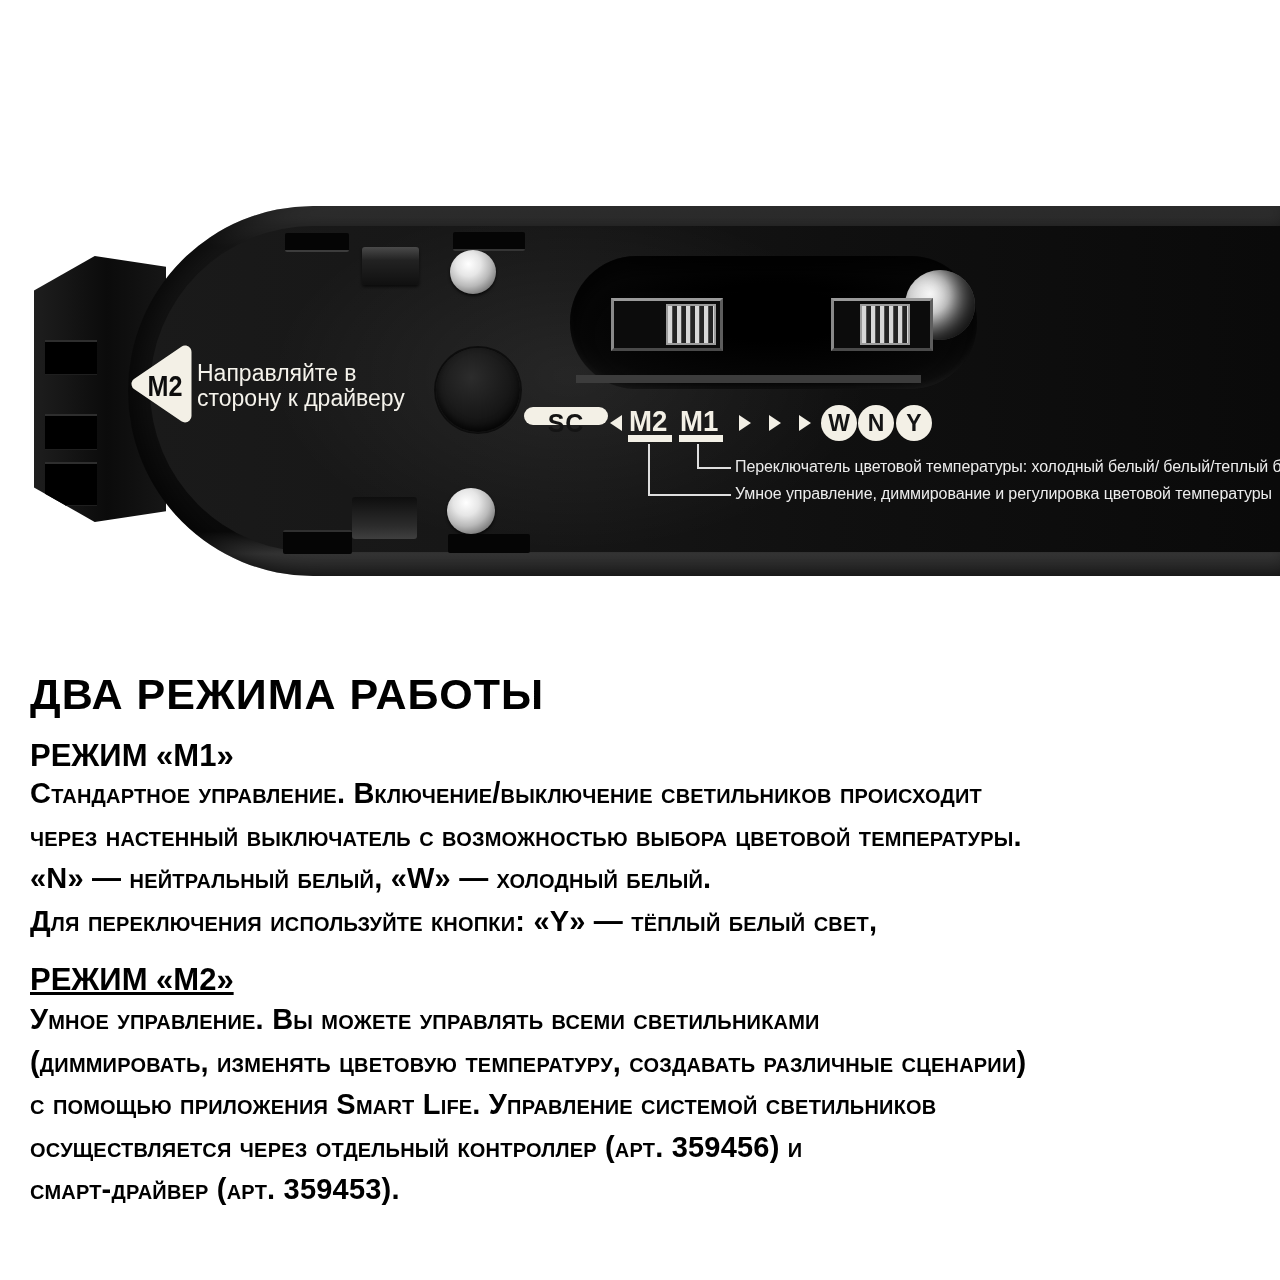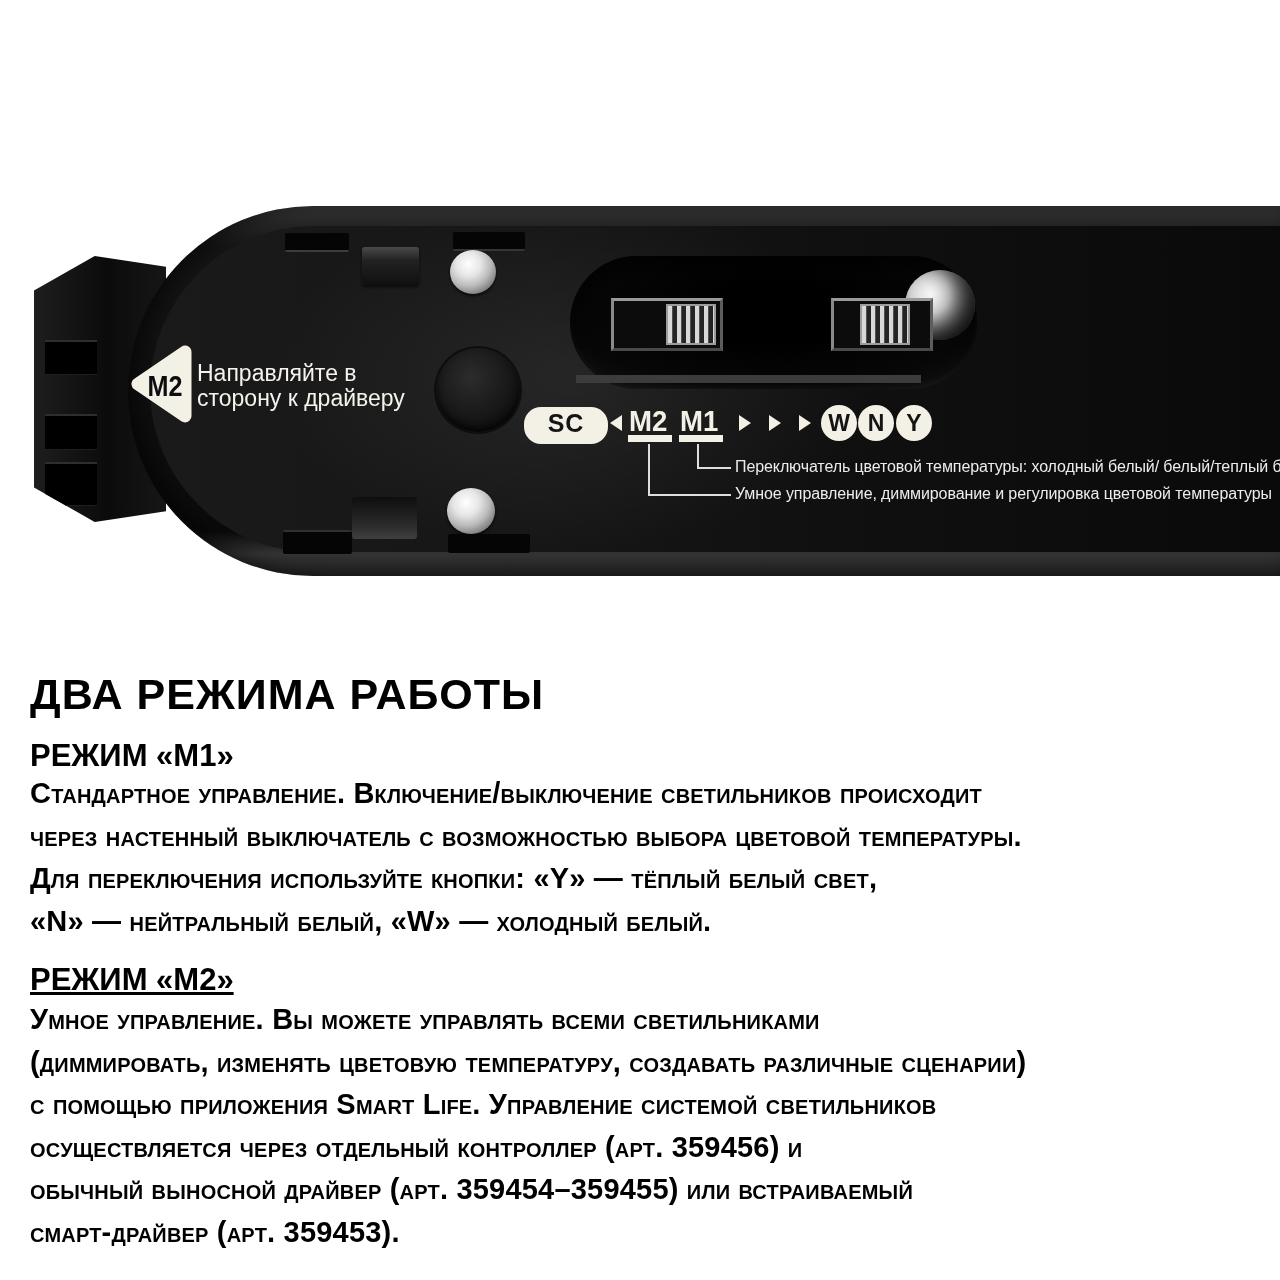--- a/index.html
+++ b/index.html
@@ -60,21 +60,21 @@
   .switch-b .slider{left:26px;}
   .track-strip{position:absolute;left:6px;right:56px;bottom:6px;height:8px;background:#3c3c3c;}
 
   .m2-arrow{position:absolute;left:127px;top:341px;width:68px;height:86px;}
   .m2-arrow .m2-text{position:absolute;left:14px;top:28px;width:48px;text-align:center;
     font-weight:bold;font-size:30px;color:#0d0d0d;transform:scaleX(.84);transform-origin:50% 50%;}
   .direction-note{position:absolute;left:197px;top:361px;color:#f5f3ec;
     font-weight:normal;font-size:23px;line-height:25px;white-space:nowrap;}
 
   .cream{background:#f3f0e6;color:#141414;}
-  .sc-pill{position:absolute;left:524px;top:407px;width:84px;height:37px;border-radius:17px;
+  .sc-pill{position:absolute;left:524px;top:407px;width:84px;height:18px;border-radius:17px;
     font-weight:bold;font-size:25px;letter-spacing:1px;text-align:center;line-height:33px;}
   .tri{position:absolute;width:0;height:0;border-top:8px solid transparent;border-bottom:8px solid transparent;}
   .tri-left{left:610px;top:415px;border-right:12px solid #f3f0e6;}
   .tri-r1{left:739px;top:415px;border-left:12px solid #f3f0e6;}
   .tri-r2{left:769px;top:415px;border-left:12px solid #f3f0e6;}
   .tri-r3{left:799px;top:415px;border-left:12px solid #f3f0e6;}
   .mode-label{position:absolute;top:404px;color:#f3f0e6;font-weight:bold;font-size:30px;
     transform:scaleX(.92);transform-origin:0 0;}
   .mode-m2{left:629px;}
   .mode-m1{left:680px;}
@@ -177,28 +177,27 @@
     <div class="callout callout-2">Умное управление, диммирование и регулировка цветовой температуры</div>
   </div>
 
   <div class="content">
     <h1 class="title">ДВА РЕЖИМА РАБОТЫ</h1>
 
     <h2 class="sec-h h-m1">РЕЖИМ «М1»</h2>
     <div class="para p-m1">
       <div class="line">Стандартное управление. Включение/выключение светильников происходит</div>
       <div class="line">через настенный выключатель с возможностью выбора цветовой температуры.</div>
+      <div class="line">«N» — нейтральный белый, «W» — холодный белый.</div>
       <div class="line">Для переключения используйте кнопки: «Y» — тёплый белый свет,</div>
-      <div class="line">«N» — нейтральный белый, «W» — холодный белый.</div>
     </div>
 
     <h2 class="sec-h h-m2">РЕЖИМ «М2»</h2>
     <div class="para p-m2">
       <div class="line">Умное управление. Вы можете управлять всеми светильниками</div>
       <div class="line">(диммировать, изменять цветовую температуру, создавать различные сценарии)</div>
       <div class="line">с помощью приложения Smart Life. Управление системой светильников</div>
       <div class="line">осуществляется через отдельный контроллер (арт. 359456) и</div>
-      <div class="line">обычный выносной драйвер (арт. 359454–359455) или встраиваемый</div>
       <div class="line">смарт-драйвер (арт. 359453).</div>
     </div>
   </div>
 
 </div>
 
 </body></html>

